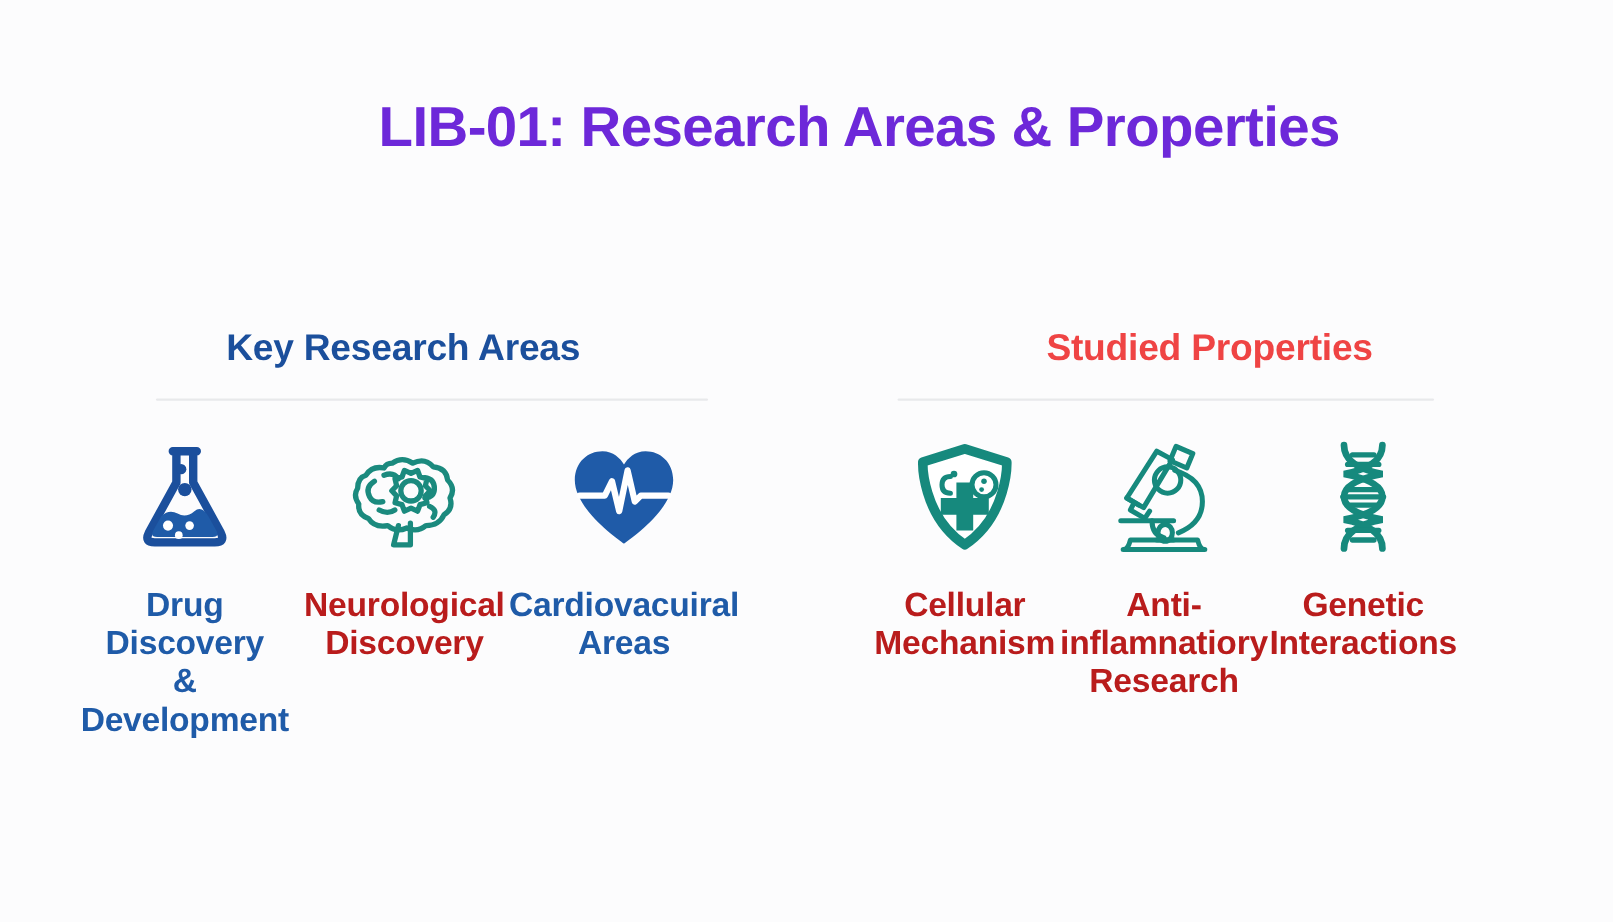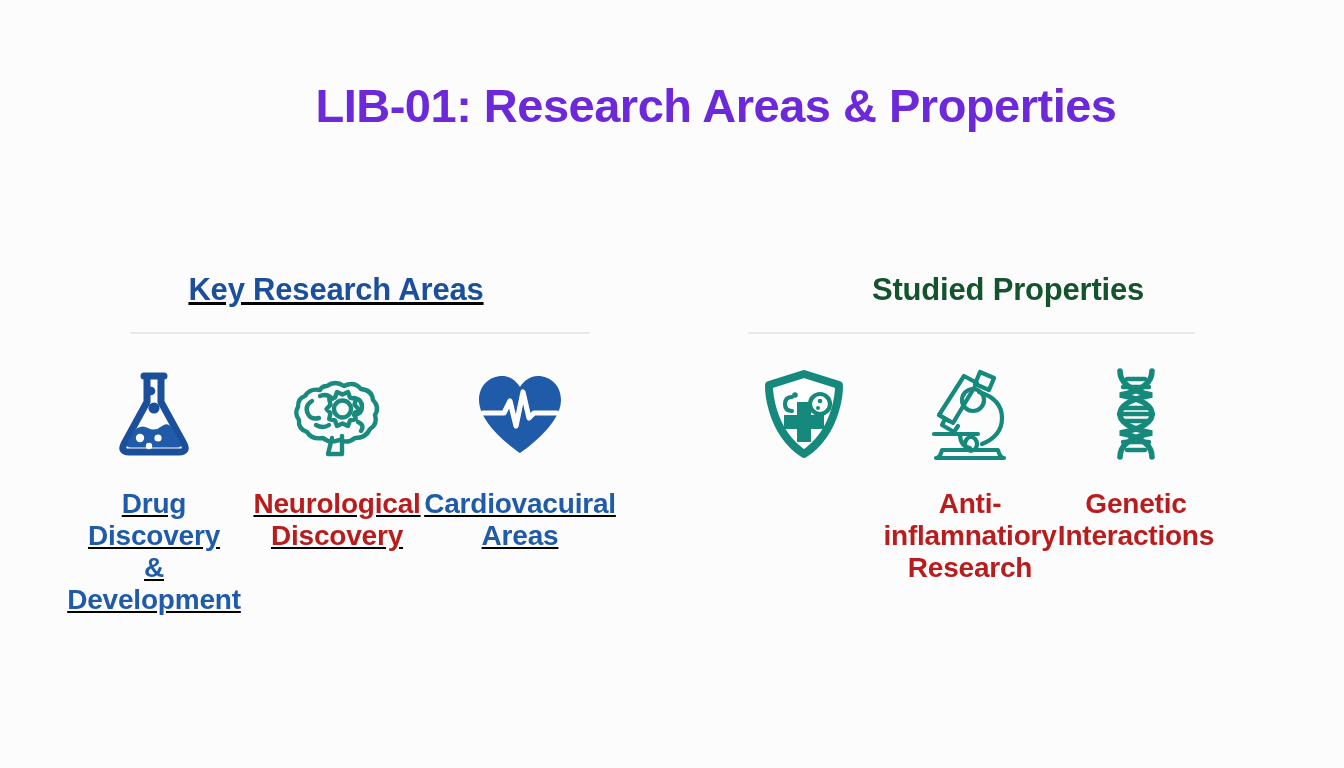--- a/index.html
+++ b/index.html
@@ -43,32 +43,32 @@
     position: absolute;
     top: 272px;
     left: 0;
     width: 1344px;
     display: flex;
     justify-content: flex-start;
   }
   .column {
     position: relative;
   }
-  .column.left  { width: 672px; text-decoration: underline; }
+  .column.left  { width: 672px; }
   .column.right { width: 672px; }
 
   .col-heading {
     text-align: center;
     font-size: 31px;
     font-weight: bold;
     letter-spacing: -0.2px;
     white-space: nowrap;
   }
   .col-heading.blue { color: #1b4f9c; }
-  .col-heading.teal { color: #14532d; }
+  .col-heading.teal { color: #ef4444; }
 
   .col-rule {
     height: 2px;
     background: #e8e9eb;
     border-radius: 2px;
     margin-top: 24px;
   }
   .column.left  .col-rule { margin-left: 130px; margin-right: 82px; }
   .column.right .col-rule { margin-left: 76px;  margin-right: 149px; }
 
@@ -188,20 +188,24 @@
           <div class="icon-wrap">
             <svg width="86" height="92" viewBox="0 0 86 92">
               <path d="M43 6 L78 17 C78 17 79 62 43 86 C7 62 8 17 8 17 Z" fill="#ffffff" stroke="#16897d" stroke-width="8" stroke-linejoin="round"></path>
               <path d="M36 34 L50 34 L50 47 L63 47 L63 61 L50 61 L50 74 L36 74 L36 61 L23 61 L23 47 L36 47 Z" fill="#16897d"></path>
               <path d="M31 29 Q24 29 24 36 Q24 43 31 43" fill="none" stroke="#16897d" stroke-width="4.2" stroke-linecap="round"></path>
               <circle cx="34" cy="27" r="2.8" fill="#16897d"></circle>
               <circle cx="59" cy="36" r="10" fill="none" stroke="#16897d" stroke-width="4.2"></circle>
               <circle cx="59" cy="33" r="2.3" fill="#16897d"></circle>
               <circle cx="57" cy="40" r="2" fill="#16897d"></circle>
             </svg>
+          </div>
+          <div class="item-label teal">
+            <span>Cellular</span><br>
+            <span>Mechanism</span>
           </div>
         </div>
 
         <div class="item">
           <div class="icon-wrap">
             <svg width="92" height="96" viewBox="0 0 92 96">
               <g fill="none" stroke="#16897d" stroke-width="4.2" stroke-linejoin="round" stroke-linecap="round">
                 <path d="M56 6 L70 12 L65 24 L51 18 Z"></path>
                 <path d="M53 17 L29 57 L15 49 L40 10 Z"></path>
                 <path d="M15 49 L25 55"></path>

